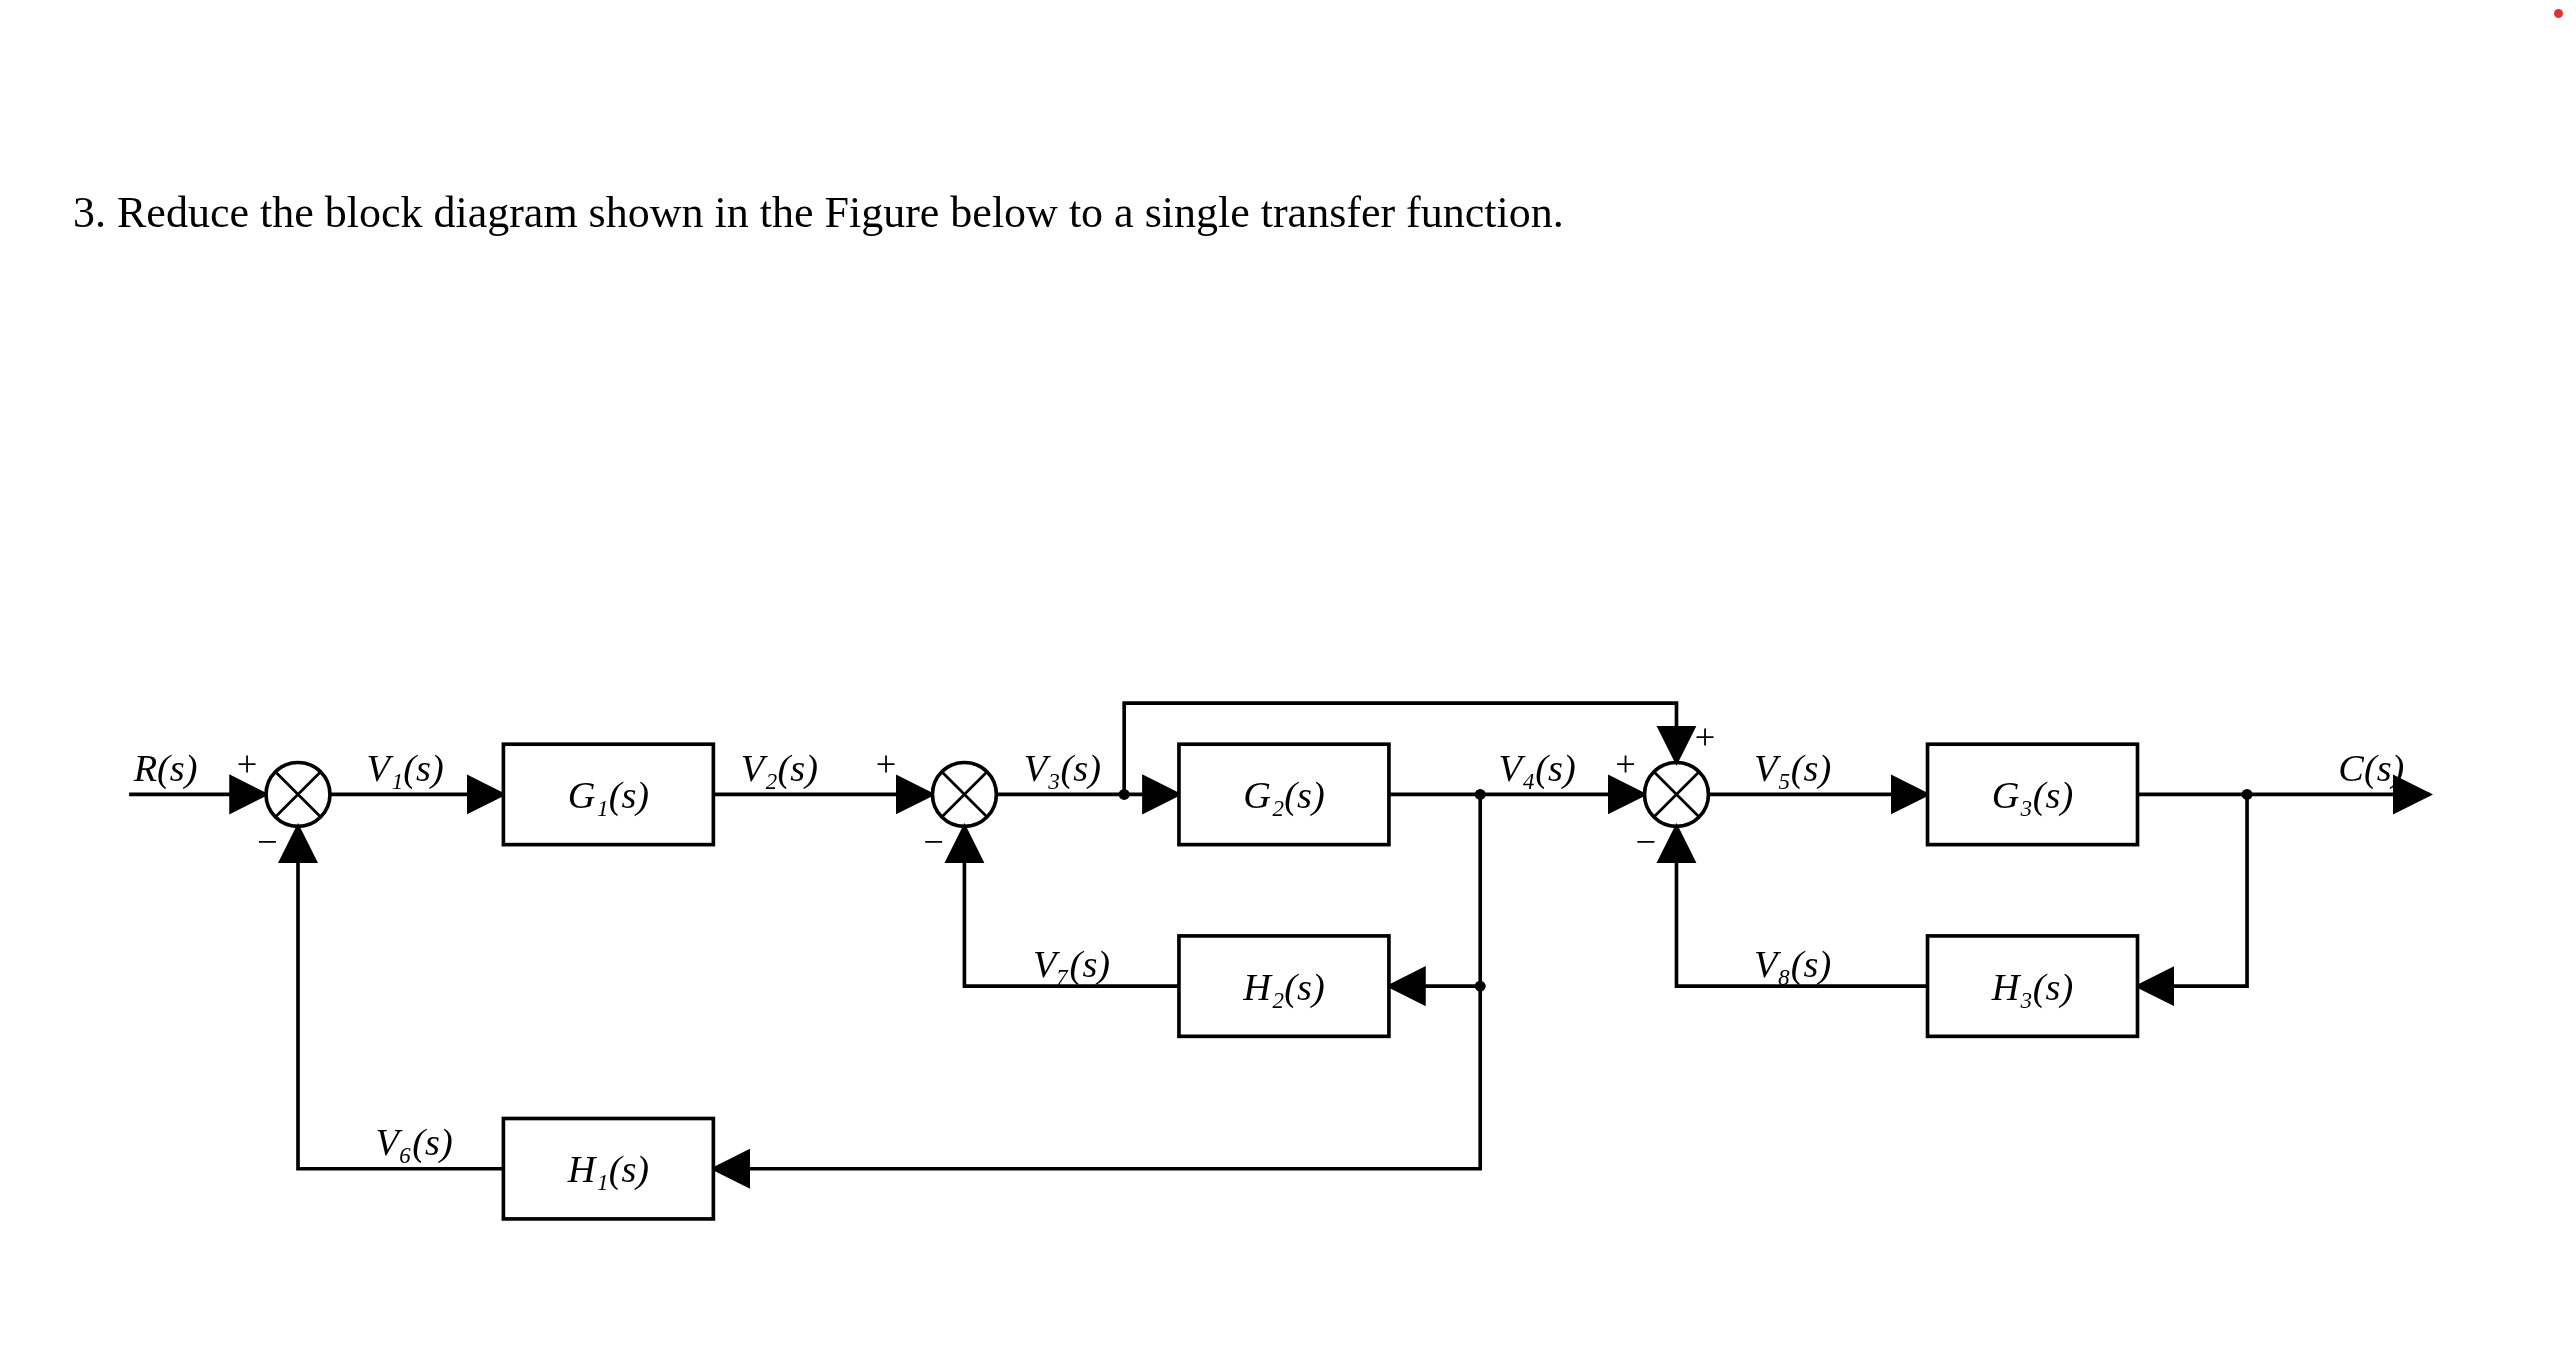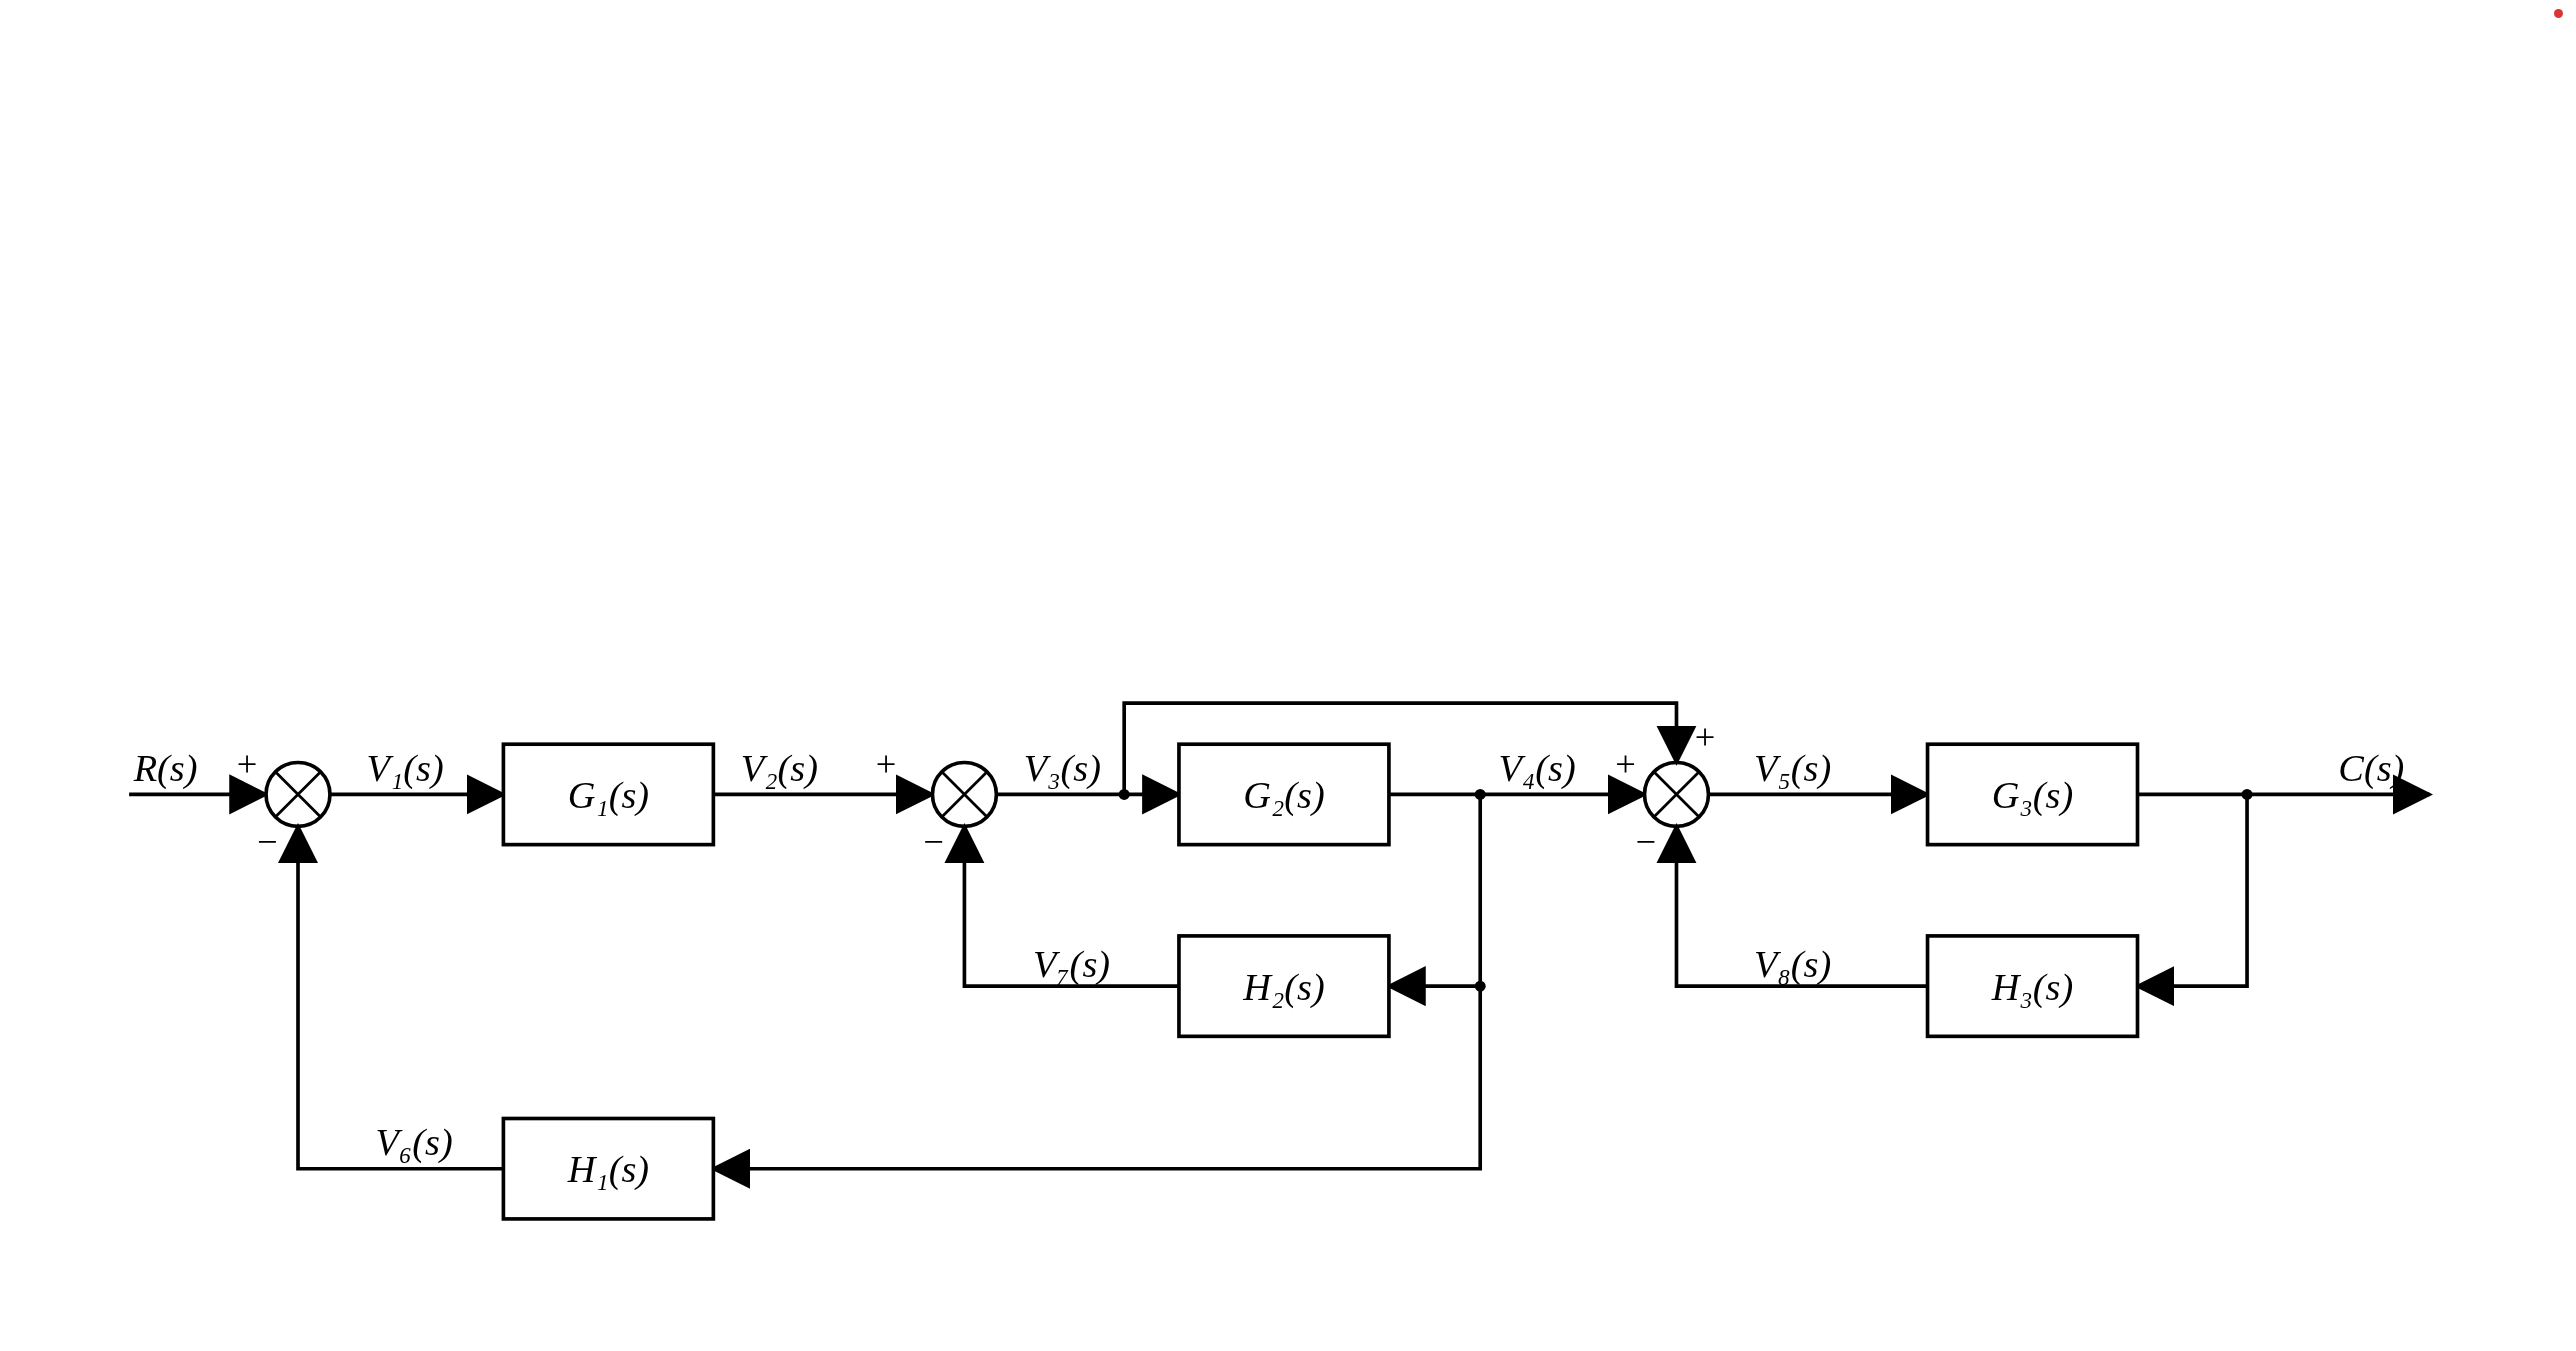--- a/index.html
+++ b/index.html
@@ -9,20 +9,24 @@
   text{font-family:"Times New Roman",serif}
   .it{font-style:italic}
   .dot{position:absolute;right:12.8px;top:9px;width:9px;height:9px;border-radius:50%;background:#d33}
 </style>
 </head>
 <body>
 
 <div class="page">
   <div class="dot"></div>
 
+  <div class="question">
+    <span>3.</span>
+    <span>Reduce the block diagram shown in the Figure below to a single transfer function.</span>
+  </div>
 
   <div class="diagram">
     <svg width="2357" height="566" viewBox="0 0 2580 620" style="font-size:48px">
       <defs>
         <marker id="ah" viewBox="0 0 12 12" refX="11" refY="6" markerWidth="11" markerHeight="11" orient="auto">
           <path d="M0,0 L12,6 L0,12 Z" fill="#000"></path>
         </marker>
       </defs>
 
       <line x1="20" y1="110" x2="170" y2="110" stroke="#000" stroke-width="4" marker-end="url(#ah)"></line>

